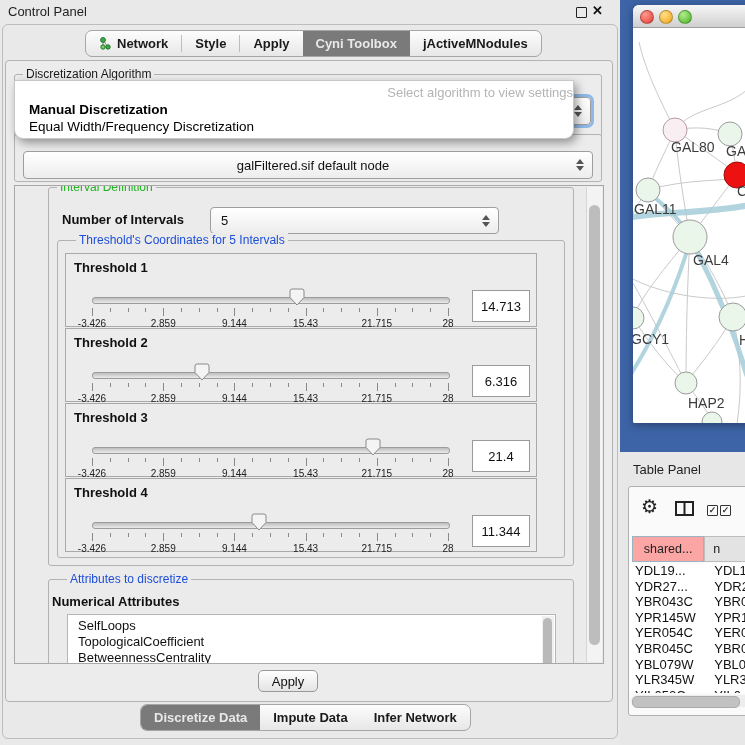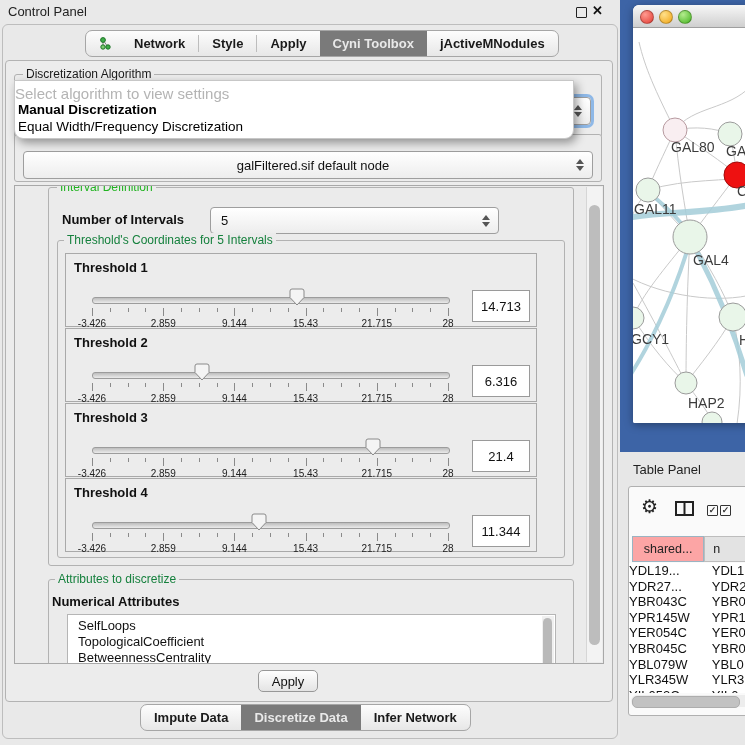--- a/index.html
+++ b/index.html
@@ -11,43 +11,43 @@
   .titlebar{left:0;top:0;width:620px;height:24px;background:#e9e9e9;}
   .titlebar .wtitle{position:absolute;left:8px;top:4px;font-size:13px;color:#222;}
   .float-ico{position:absolute;left:576px;top:7px;width:9px;height:9px;border:1.6px solid #222;border-radius:1px;}
   .close-ico{position:absolute;left:592px;top:3px;font-size:13px;font-weight:bold;color:#111;}
 
   .outer-window{left:2px;top:24px;width:614px;height:713px;border:1px solid #bdbdbd;border-radius:6px;background:#e9e9e9;}
   .inner-panel{left:5px;top:60px;width:606px;height:640px;border:1px solid #b3b3b3;border-radius:4px;background:#ececec;}
 
   .seg-bar{display:flex;align-items:stretch;height:25px;border:1px solid #a6a6a6;border-radius:7px;
            background:linear-gradient(#fdfdfd,#e7e7e7);overflow:hidden;font-size:13px;font-weight:600;z-index:30;}
-  .seg{display:flex;align-items:center;gap:22px;padding:0 13px;color:#1a1a1a;white-space:nowrap;}
+  .seg{display:flex;align-items:center;gap:5px;padding:0 13px;color:#1a1a1a;white-space:nowrap;}
   .seg.active{background:#7a7a7a;color:#e9e9e9;}
   .seg-div{width:1px;background:#bdbdbd;margin:4px 0;}
   .toptabs{left:85px;top:30px;}
   .bottabs{left:140px;top:704px;}
 
   .gb{position:absolute;border:1px solid #b2b2b2;border-radius:3px;}
   .gb-label{position:absolute;top:-8px;left:8px;padding:0 3px;font-size:12px;background:#ececec;color:#1a1a1a;}
   .gb-label.green{color:#21b321;}
-  .gb-label.blue{color:#15803d;}
+  .gb-label.blue{color:#1d4ed8;margin-left:12px;}
   .bg-scroll .gb-label{background:#ebebeb;}
 
   .combo{position:absolute;background:linear-gradient(#ffffff,#ededed);border:1px solid #9e9e9e;border-radius:4px;
          font-size:13px;display:flex;align-items:center;padding-left:10px;color:#111;}
   .combo.focus{box-shadow:0 0 0 3px rgba(92,156,229,.65);}
   .stepper{position:absolute;right:8px;top:50%;transform:translateY(-50%);display:flex;flex-direction:column;gap:2px;}
   .stepper .up{width:0;height:0;border-left:4px solid transparent;border-right:4px solid transparent;border-bottom:5px solid #555;}
   .stepper .dn{width:0;height:0;border-left:4px solid transparent;border-right:4px solid transparent;border-top:5px solid #555;}
 
   .popup{left:9px;top:20px;width:558px;height:57px;background:#fff;border:1px solid #c7c7c7;
          border-radius:0 0 9px 9px;box-shadow:3px 4px 10px rgba(0,0,0,.38);z-index:20;}
-  .popup .prompt{text-align:left;color:#b4b4b4;font-size:15px;padding-top:4px;height:16px;}
-  .popup .opt{font-size:13.5px;padding:1px 0 1px 3px;color:#000;}
+  .popup .prompt{text-align:right;color:#b4b4b4;font-size:13px;padding-top:4px;height:16px;}
+  .popup .opt{font-size:13.5px;padding:1px 0 1px 14px;color:#000;}
   .popup .opt.bold{font-weight:bold;}
 
   .scrollpanel{left:9px;top:125px;width:588px;height:477px;border:1px solid #a8a8a8;background:#ebebeb;overflow:hidden;}
   .vsb{position:absolute;right:1px;top:1px;width:15px;height:475px;background:#f3f3f3;border-left:1px solid #d6d6d6;}
   .vsb .thumb-v{position:absolute;left:2px;width:11px;border-radius:6px;background:#bdbdbd;}
 
   .thr-panel{position:absolute;left:7px;width:470px;height:72px;border:1px solid #a9a9a9;background:#ececec;}
   .bold13{font-size:13px;font-weight:bold;color:#111;}
   .slider{position:absolute;left:26px;top:30px;width:356px;height:40px;}
   .track{position:absolute;left:0;top:13px;width:100%;height:5px;background:linear-gradient(#bdbdbd,#ebebeb);
@@ -90,21 +90,21 @@
   .chk{position:absolute;top:18px;width:9px;height:9px;border:1.4px solid #333;border-radius:1px;font-size:9px;line-height:8px;
        text-align:center;color:#333;font-weight:bold;}
   .thead{position:absolute;left:0;top:49px;width:100%;height:26px;display:flex;}
   .th{box-sizing:border-box;border:1px solid #9ab4c2;display:flex;align-items:center;justify-content:center;
       font-size:12.5px;color:#222;}
   .th.c1{margin-left:3px;width:77px;background:#fca5a5;}
   .th.c2{width:60px;background:#e3e3e3;border-color:#bdbdbd;justify-content:flex-start;padding-left:8px;}
   .rows{position:absolute;left:0;top:76px;width:100%;height:130px;overflow:hidden;background:#fff;}
   .trow{display:flex;height:15.6px;font-size:13px;color:#111;}
   .td{overflow:hidden;white-space:nowrap;}
-  .td.c1{width:74px;}
+  .td.c1{width:74px;padding-left:6px;}
   .td.c2{width:50px;padding-left:10px;}
   .hsb{position:absolute;left:2px;top:208px;width:124px;height:12px;background:#ededed;border-radius:6px;}
   .hsb .thumb-h{position:absolute;left:1px;top:1px;width:106px;height:10px;border-radius:5px;background:#c2c2c2;border:1px solid #adadad;}
 
   svg text{font-family:"Liberation Sans",sans-serif;}
 </style>
 </head>
 <body>
 
 <div class="screen">
@@ -390,25 +390,25 @@
 
       <div class="vsb">
         <div class="thumb-v" style="top:18px;height:440px;"></div>
       </div>
     </div>
 
     <button class="btn" style="left:253px;top:610px;width:60px;height:22px;">Apply</button>
   </div>
 
   <div class="abs seg-bar bottabs" id="bottabs">
+      <div class="seg active">
+        <span>Discretize Data</span>
+      </div>
       <div class="seg">
         <span>Impute Data</span>
-      </div>
-      <div class="seg active">
-        <span>Discretize Data</span>
       </div>
       <div class="seg">
         <span>Infer Network</span>
       </div>
     </div>
 
   <div class="abs right-panel">
 
     <div class="abs net-frame">
       <div class="abs mac-window">

